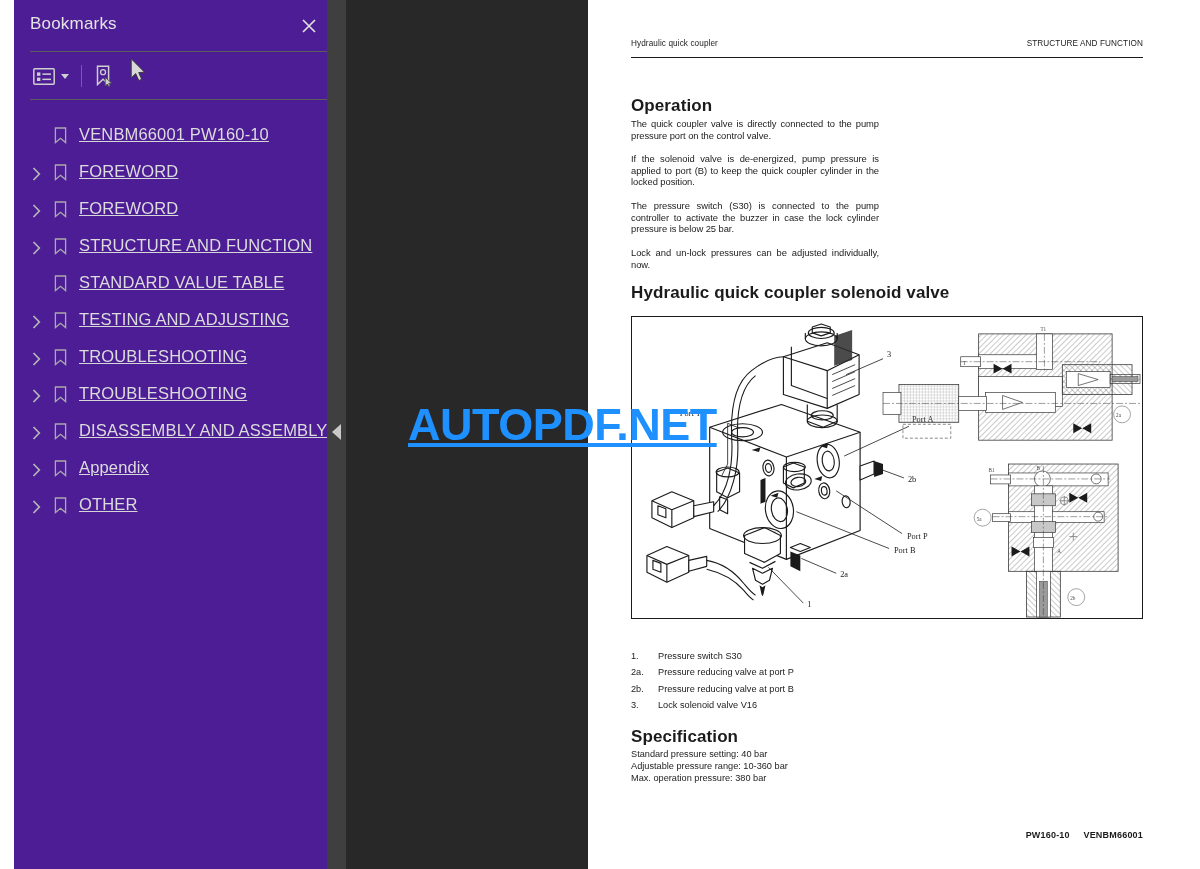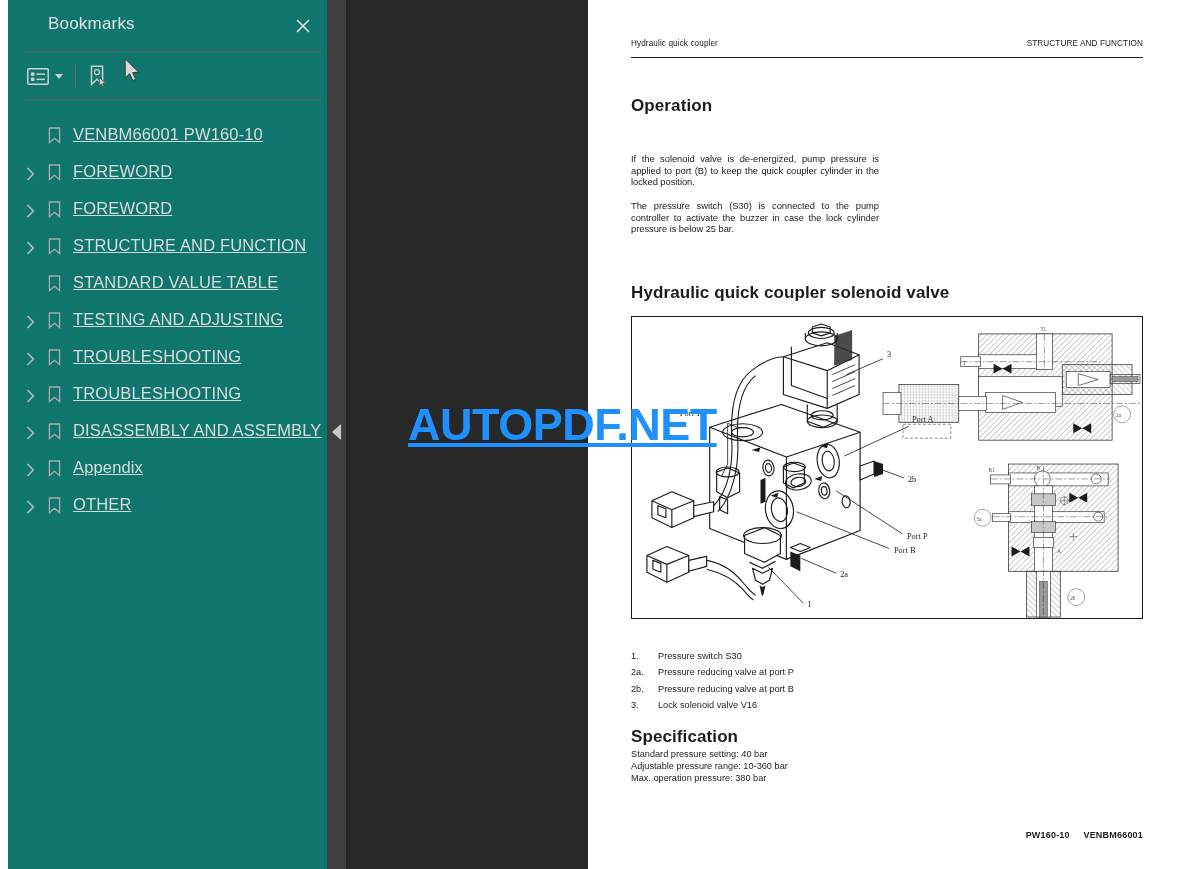--- a/index.html
+++ b/index.html
@@ -6,26 +6,25 @@
     margin: 0; padding: 0;
     width: 1200px; height: 869px;
     overflow: hidden;
     background: #ffffff;
     font-family: "Liberation Sans", sans-serif;
   }
   #app { position: relative; width: 1200px; height: 869px; }
 
   
   #sidebar {
-    position: absolute; left: 8px; top: 0;
+    position: absolute; left: 14px; top: 0;
     width: 327px; height: 869px;
-    background: #0f766e;
+    background: #4c1d95;
     color: #d6d6d6;
     box-sizing: border-box;
-    padding-left: 24px;
   }
   #sidebar-header {
     position: relative;
     height: 52px;
   }
   #sidebar-title {
     position: absolute; left: 16px; top: 14px;
     font-size: 17px;
     color: #e3e3e3;
     letter-spacing: .2px;
@@ -416,22 +415,24 @@
   <div id="collapse-handle"></div>
 
   <div id="pdf-page">
 
     <div class="pg-head-l">Hydraulic quick coupler</div>
     <div class="pg-head-r">STRUCTURE AND FUNCTION</div>
     <div id="head-rule"></div>
 
     <div class="h-sec" id="h-operation">Operation</div>
 
+    <div class="body-p" id="p1">The quick coupler valve is directly connected to the pump pressure port on the control valve.</div>
     <div class="body-p" id="p2">If the solenoid valve is de-energized, pump pressure is applied to port (B) to keep the quick coupler cylinder in the locked position.</div>
     <div class="body-p" id="p3">The pressure switch (S30) is connected to the pump controller to activate the buzzer in case the lock cylinder pressure is below 25 bar.</div>
+    <div class="body-p" id="p4">Lock and un-lock pressures can be adjusted individually, now.</div>
 
     <div class="h-sec" id="h-valve">Hydraulic quick coupler solenoid valve</div>
 
     <div id="figure">
       <svg viewBox="0 0 512 303" preserveAspectRatio="none">
         <defs>
           <pattern id="hatch" width="4" height="4" patternTransform="rotate(45)" patternUnits="userSpaceOnUse">
             <line x1="0" y1="0" x2="0" y2="4" stroke="#666" stroke-width="0.7"></line>
           </pattern>
           <pattern id="hatch2" width="4" height="4" patternTransform="rotate(-45)" patternUnits="userSpaceOnUse">

